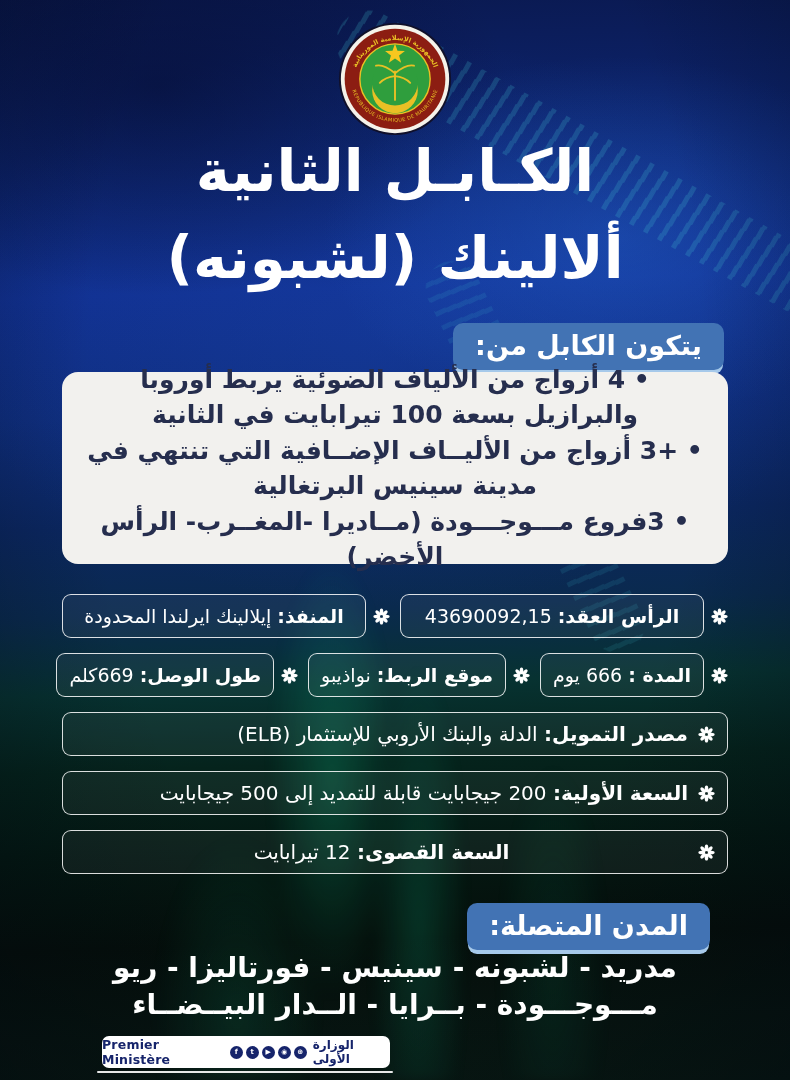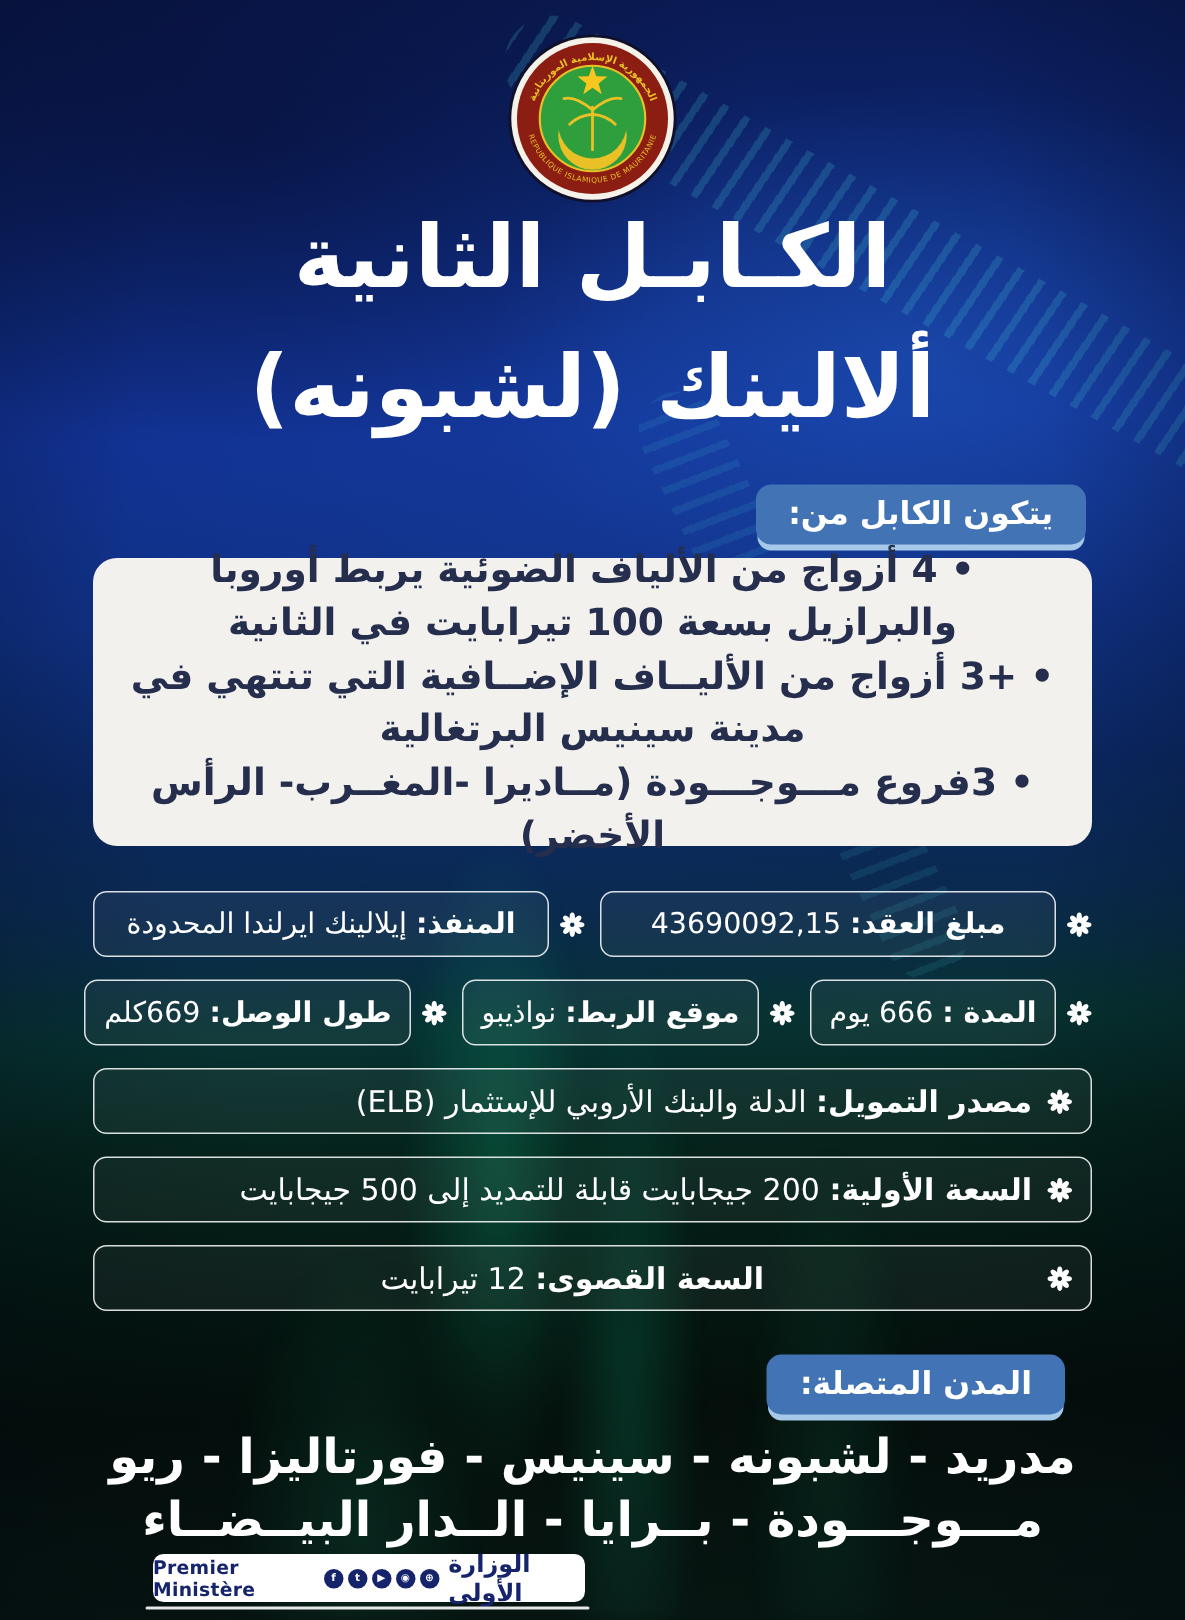--- a/index.html
+++ b/index.html
@@ -24,21 +24,21 @@
       radial-gradient(ellipse 120px 260px at 30% 94%, rgba(20,190,130,0.15), transparent 70%),
       radial-gradient(ellipse 80px 300px at 70% 90%, rgba(18,200,140,0.10), transparent 70%);}
   .vignette{position:absolute;inset:0;z-index:2;pointer-events:none;
     background:radial-gradient(ellipse at 50% 35%, transparent 55%, rgba(0,5,15,0.38) 100%);}
 
   .seal{position:absolute;top:22px;left:50%;transform:translateX(-50%);width:114px;height:114px;z-index:10;}
 
   .title{position:absolute;top:128px;left:0;width:100%;text-align:center;color:#fff;
     font-weight:700;font-size:58px;line-height:1.5;z-index:10;}
 
-  .sec-header{position:absolute;background:#4273b4;color:#fff;font-weight:700;font-size:21px;
+  .sec-header{position:absolute;background:#4273b4;color:#fff;font-weight:700;font-size:27px;
     padding:7px 22px 9px;border-radius:10px;box-shadow:0 5px 0 -1px #a6c9ea;z-index:10;}
   .sec1{top:323px;right:66px;}
   .sec2{top:903px;right:80px;}
 
   .white-box{position:absolute;top:372px;left:62px;width:666px;height:192px;box-sizing:border-box;
     background:#f2f1ee;border-radius:16px;color:#262e4e;font-weight:600;font-size:25px;line-height:1.42;
     padding:10px 18px;display:flex;flex-direction:column;justify-content:center;text-align:center;z-index:10;}
 
   .info-rows{position:absolute;top:594px;right:62px;left:62px;z-index:10;}
   .irow{display:flex;align-items:stretch;gap:10px;margin-bottom:15px;}
@@ -48,26 +48,26 @@
     color:#fff;display:flex;align-items:center;justify-content:center;padding:6px 12px;min-height:44px;
     box-sizing:border-box;font-size:19px;white-space:nowrap;gap:6px;}
   .infobox.full{width:100%;font-size:20px;justify-content:flex-start;gap:10px;}
   .ftext{flex:1;text-align:right;white-space:nowrap;}
   .ftext.center{text-align:center;}
   .lbl{font-weight:700;}
   .val{font-weight:400;}
   .flower{width:17px;height:17px;flex:0 0 auto;}
 
   .cities{position:absolute;top:950px;left:0;width:100%;text-align:center;color:#fff;
-    font-size:32px;font-weight:600;line-height:1.32;z-index:10;}
+    font-size:28px;font-weight:600;line-height:1.32;z-index:10;}
 
   .footer-pill{position:absolute;top:1036px;left:102px;width:288px;height:32px;background:#fff;
     border-radius:7px;display:flex;align-items:center;justify-content:center;gap:6px;direction:ltr;z-index:10;}
   .footer-fr{color:#16246b;font-size:12.5px;font-weight:700;letter-spacing:.2px;}
-  .footer-ar{color:#16246b;font-size:16px;font-weight:700;}
+  .footer-ar{color:#16246b;font-size:12px;font-weight:700;}
   .socials{display:flex;gap:3px;align-items:center;}
   .soc{width:13px;height:13px;border-radius:50%;background:#16246b;color:#fff;font-size:7px;
     display:flex;align-items:center;justify-content:center;font-weight:700;line-height:1;}
   .footer-line{position:absolute;top:1071px;left:97px;width:296px;height:2px;
     background:rgba(255,255,255,0.9);border-radius:2px;z-index:10;}
 </style>
 </head>
 <body>
 
 <svg width="0" height="0" style="position:absolute">
@@ -132,21 +132,21 @@
   </div>
 
   <div class="info-rows">
 
     <div class="irow">
       <div class="iitem grow1">
         <svg class="flower" viewBox="-9 -9 18 18">
             <use href="#flower8"></use>
           </svg>
         <div class="infobox">
-          <span class="lbl">مبلغ العقد:</span>
+          <span class="lbl">الرأس العقد:</span>
           <span class="val">43690092,15</span>
         </div>
       </div>
       <div class="iitem grow1">
         <svg class="flower" viewBox="-9 -9 18 18">
             <use href="#flower8"></use>
           </svg>
         <div class="infobox">
           <span class="lbl">المنفذ:</span>
           <span class="val">إيلالينك ايرلندا المحدودة</span>

